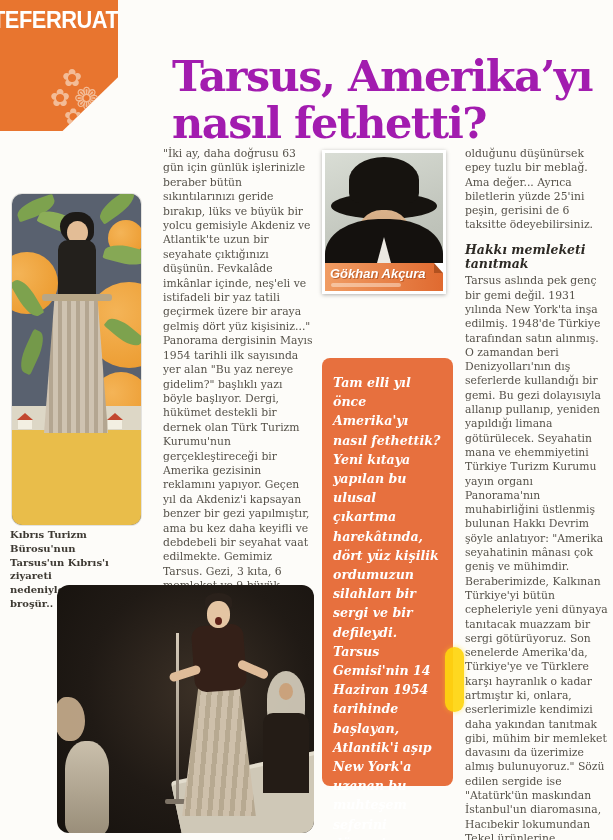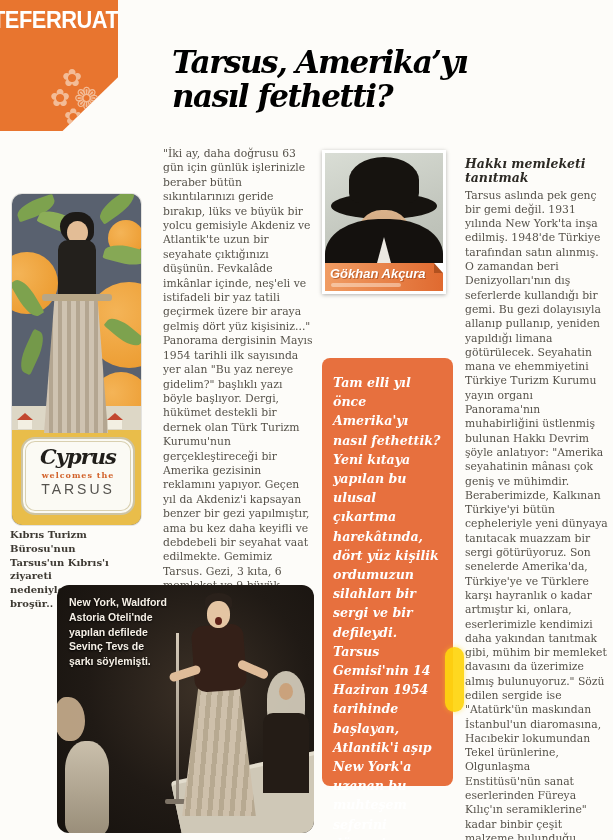--- a/index.html
+++ b/index.html
@@ -12,23 +12,23 @@
   .header-label{position:absolute;left:-8px;top:7px;color:#fff;
                 font:bold 23px "Liberation Sans",sans-serif;letter-spacing:-.5px;
                 transform:scaleX(.95);transform-origin:left top;white-space:nowrap;}
   .ornament{position:absolute;left:50px;top:66px;width:64px;height:66px;pointer-events:none;}
   .ornament span{position:absolute;line-height:1;color:#f4c5a3;opacity:.9;}
   .o1{left:12px;top:0;font-size:24px;color:#f8d9c3;}
   .o2{left:0;top:20px;font-size:24px;}
   .o3{left:24px;top:18px;font-size:30px;color:#f0b890;}
   .o4{left:14px;top:40px;font-size:22px;color:#eec3a4;}
 
-  .title{position:absolute;left:172px;top:24px;width:440px;color:#000000;
-         font-family:"DejaVu Serif",serif;font-weight:bold;font-style:italic;
-         font-size:31px;line-height:1.1;letter-spacing:-1.5px;white-space:pre-line;}
+  .title{position:absolute;left:172px;top:24px;width:440px;color:#a21caf;
+         font-family:"DejaVu Serif",serif;font-weight:bold;
+         font-size:43px;line-height:1.1;letter-spacing:-1.5px;white-space:pre-line;}
 
   
   .poster{position:absolute;left:12px;top:194px;width:129px;height:331px;border-radius:10px;
           overflow:hidden;background:#59616f;box-shadow:0 0 0 1px rgba(0,0,0,.10);}
   .leaf{position:absolute;background:#7da24e;border-radius:60% 8% 60% 8%;}
   .lf1{left:4px;top:6px;width:40px;height:16px;transform:rotate(-20deg);}
   .lf2{left:26px;top:20px;width:44px;height:17px;transform:rotate(25deg);background:#8cae58;}
   .lf3{left:84px;top:4px;width:42px;height:16px;transform:rotate(-35deg);}
   .lf4{left:92px;top:52px;width:44px;height:18px;transform:rotate(15deg);background:#86a855;}
   .lf5{left:-6px;top:96px;width:42px;height:16px;transform:rotate(60deg);}
@@ -195,25 +195,20 @@
       <div class="roof" style="left:95px"></div>
       <div class="palm" style="left:40px"></div>
       <div class="palm" style="left:80px"></div>
     </div>
     <div class="sand"></div>
     <div class="w-scarf"></div>
     <div class="w-head"></div>
     <div class="w-torso"></div>
     <div class="w-skirt"></div>
     <div class="w-tray"></div>
-    <div class="cartouche">
-      <div class="cy-script">Cyprus</div>
-      <div class="cy-welcomes">welcomes the</div>
-      <div class="cy-ship">TARSUS</div>
-    </div>
   </div>
 
   <div class="poster-caption">Kıbrıs Turizm Bürosu'nun
 Tarsus'un Kıbrıs'ı ziyareti
 nedeniyle hazırladığı broşür..</div>
 
   <div class="col-mid">
     <p>"İki ay, daha doğrusu 63 gün için günlük işlerinizle beraber bütün sıkıntılarınızı geride bırakıp, lüks ve büyük bir yolcu gemisiyle Akdeniz ve Atlantik'te uzun bir seyahate çıktığınızı düşünün. Fevkalâde imkânlar içinde, neş'eli ve istifadeli bir yaz tatili geçirmek üzere bir araya gelmiş dört yüz kişisiniz..."</p>
     <p>Panorama dergisinin Mayıs 1954 tarihli ilk sayısında yer alan "Bu yaz nereye gidelim?" başlıklı yazı böyle başlıyor. Dergi, hükümet destekli bir dernek olan Türk Turizm Kurumu'nun gerçekleştireceği bir Amerika gezisinin reklamını yapıyor. Geçen yıl da Akdeniz'i kapsayan benzer bir gezi yapılmıştır, ama bu kez daha keyifli ve debdebeli bir seyahat vaat edilmekte. Gemimiz Tarsus. Gezi, 3 kıta, 6 memleket ve 9 büyük limanda geçecek. Bir hafta da New York'da kalınacak. Bilet ücretleri 5500 liradan 1650 liraya kadar değişiyor. Panorama dergisinin 1 lira</p>
   </div>
@@ -237,40 +232,36 @@
     </div>
   </div>
 
   <div class="quote-box">
     <div class="quote-text">Tam elli yıl önce Amerika'yı nasıl fethettik? Yeni kıtaya yapılan bu ulusal çıkartma harekâtında, dört yüz kişilik ordumuzun silahları bir sergi ve bir defileydi. Tarsus Gemisi'nin 14 Haziran 1954 tarihinde başlayan, Atlantik'i aşıp New York'a uzanan bu muhteşem seferini dönemin yayın organlarından naklen huzurunuza getiriyoruz.</div>
   </div>
 
   <div class="marker"></div>
 
   <div class="col-right">
+    <p>olduğunu düşünürsek epey tuzlu bir meblağ. Ama değer... Ayrıca biletlerin yüzde 25'ini peşin, gerisini de 6 taksitte ödeyebilirsiniz.</p>
     <div class="subhead">Hakkı memleketi tanıtmak</div>
     <p>Tarsus aslında pek genç bir gemi değil. 1931 yılında New York'ta inşa edilmiş. 1948'de Türkiye tarafından satın alınmış. O zamandan beri Denizyolları'nın dış seferlerde kullandığı bir gemi. Bu gezi dolayısıyla allanıp pullanıp, yeniden yapıldığı limana götürülecek. Seyahatin mana ve ehemmiyetini Türkiye Turizm Kurumu yayın organı Panorama'nın muhabirliğini üstlenmiş bulunan Hakkı Devrim şöyle anlatıyor: "Amerika seyahatinin mânası çok geniş ve mühimdir. Beraberimizde, Kalkınan Türkiye'yi bütün cepheleriyle yeni dünyaya tanıtacak muazzam bir sergi götürüyoruz. Son senelerde Amerika'da, Türkiye'ye ve Türklere karşı hayranlık o kadar artmıştır ki, onlara, eserlerimizle kendimizi daha yakından tanıtmak gibi, mühim bir memleket davasını da üzerimize almış bulunuyoruz." Sözü edilen sergide ise "Atatürk'ün maskından İstanbul'un diaromasına, Hacıbekir lokumundan Tekel ürünlerine, Olgunlaşma Enstitüsü'nün sanat eserlerinden Füreya Kılıç'ın seramiklerine" kadar binbir çeşit malzeme bulunduğu belirtiliyor. (1) Gemide teksirle basılan (ve sabahları kamaralara kapı altından atılan) günlük Lâle gazetesini ve Panorama dergisini izleyerek gezi</p>
   </div>
 
   <div class="photo-bw">
     <div class="lamp"></div>
     <div class="hand"></div>
     <div class="step"></div>
     <div class="f-veil"></div>
     <div class="f-face"></div>
     <div class="f-dress"></div>
     <div class="mic-stand"></div>
     <div class="mic-base"></div>
     <div class="s-skirt"></div>
     <div class="s-top"></div>
     <div class="s-arm-r"></div>
     <div class="s-arm-l"></div>
     <div class="s-hair"></div>
     <div class="s-head"></div>
     <div class="s-mouth"></div>
-    <div class="bw-caption">New York, Waldford
-Astoria Oteli'nde
-yapılan defilede
-Sevinç Tevs de
-şarkı söylemişti.</div>
   </div>
 
 </div>
 
 </body></html>

